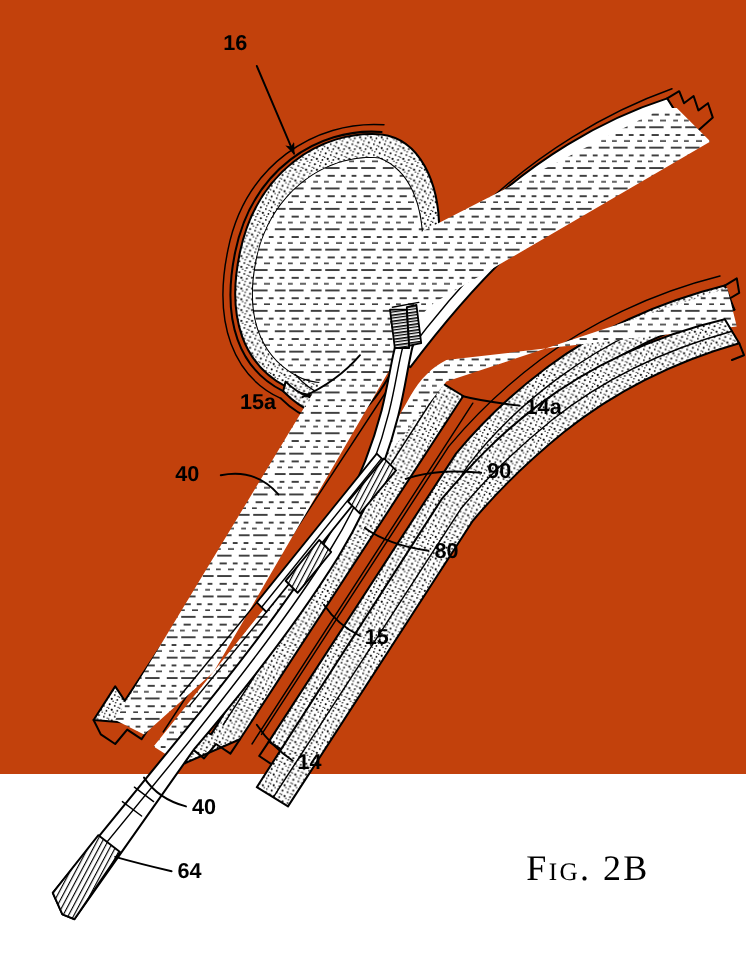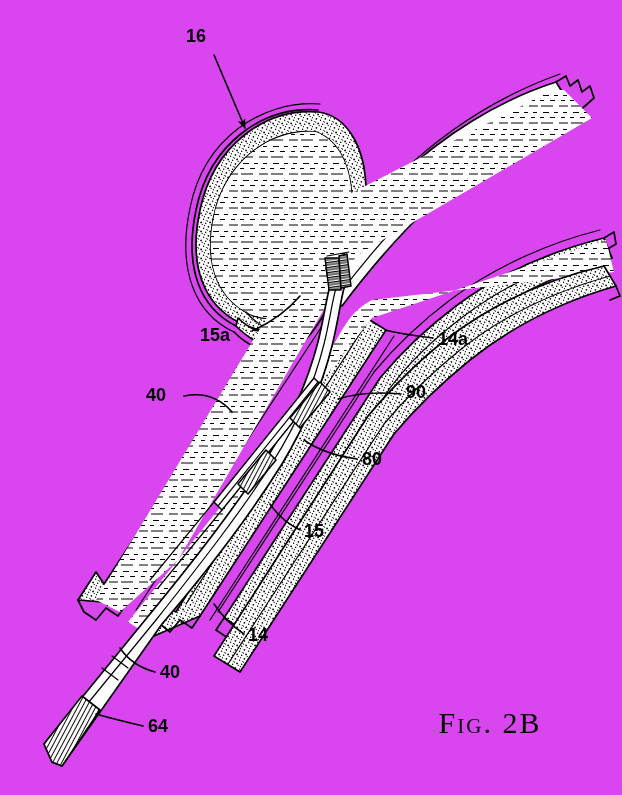--- a/index.html
+++ b/index.html
@@ -10,22 +10,22 @@
   }
   body {
     width: 622px;
     height: 795px;
     font-family: "Liberation Serif", serif;
     overflow: hidden;
   }
   #figure-root {
     position: relative;
     width: 622px;
-    height: 795px;
-    background: #d946ef;
+    height: 645px;
+    background: #c2410c;
   }
   svg#patent-drawing {
     position: absolute;
     left: 0;
     top: 0;
     width: 622px;
     height: 795px;
     display: block;
   }
   .ref-label {

